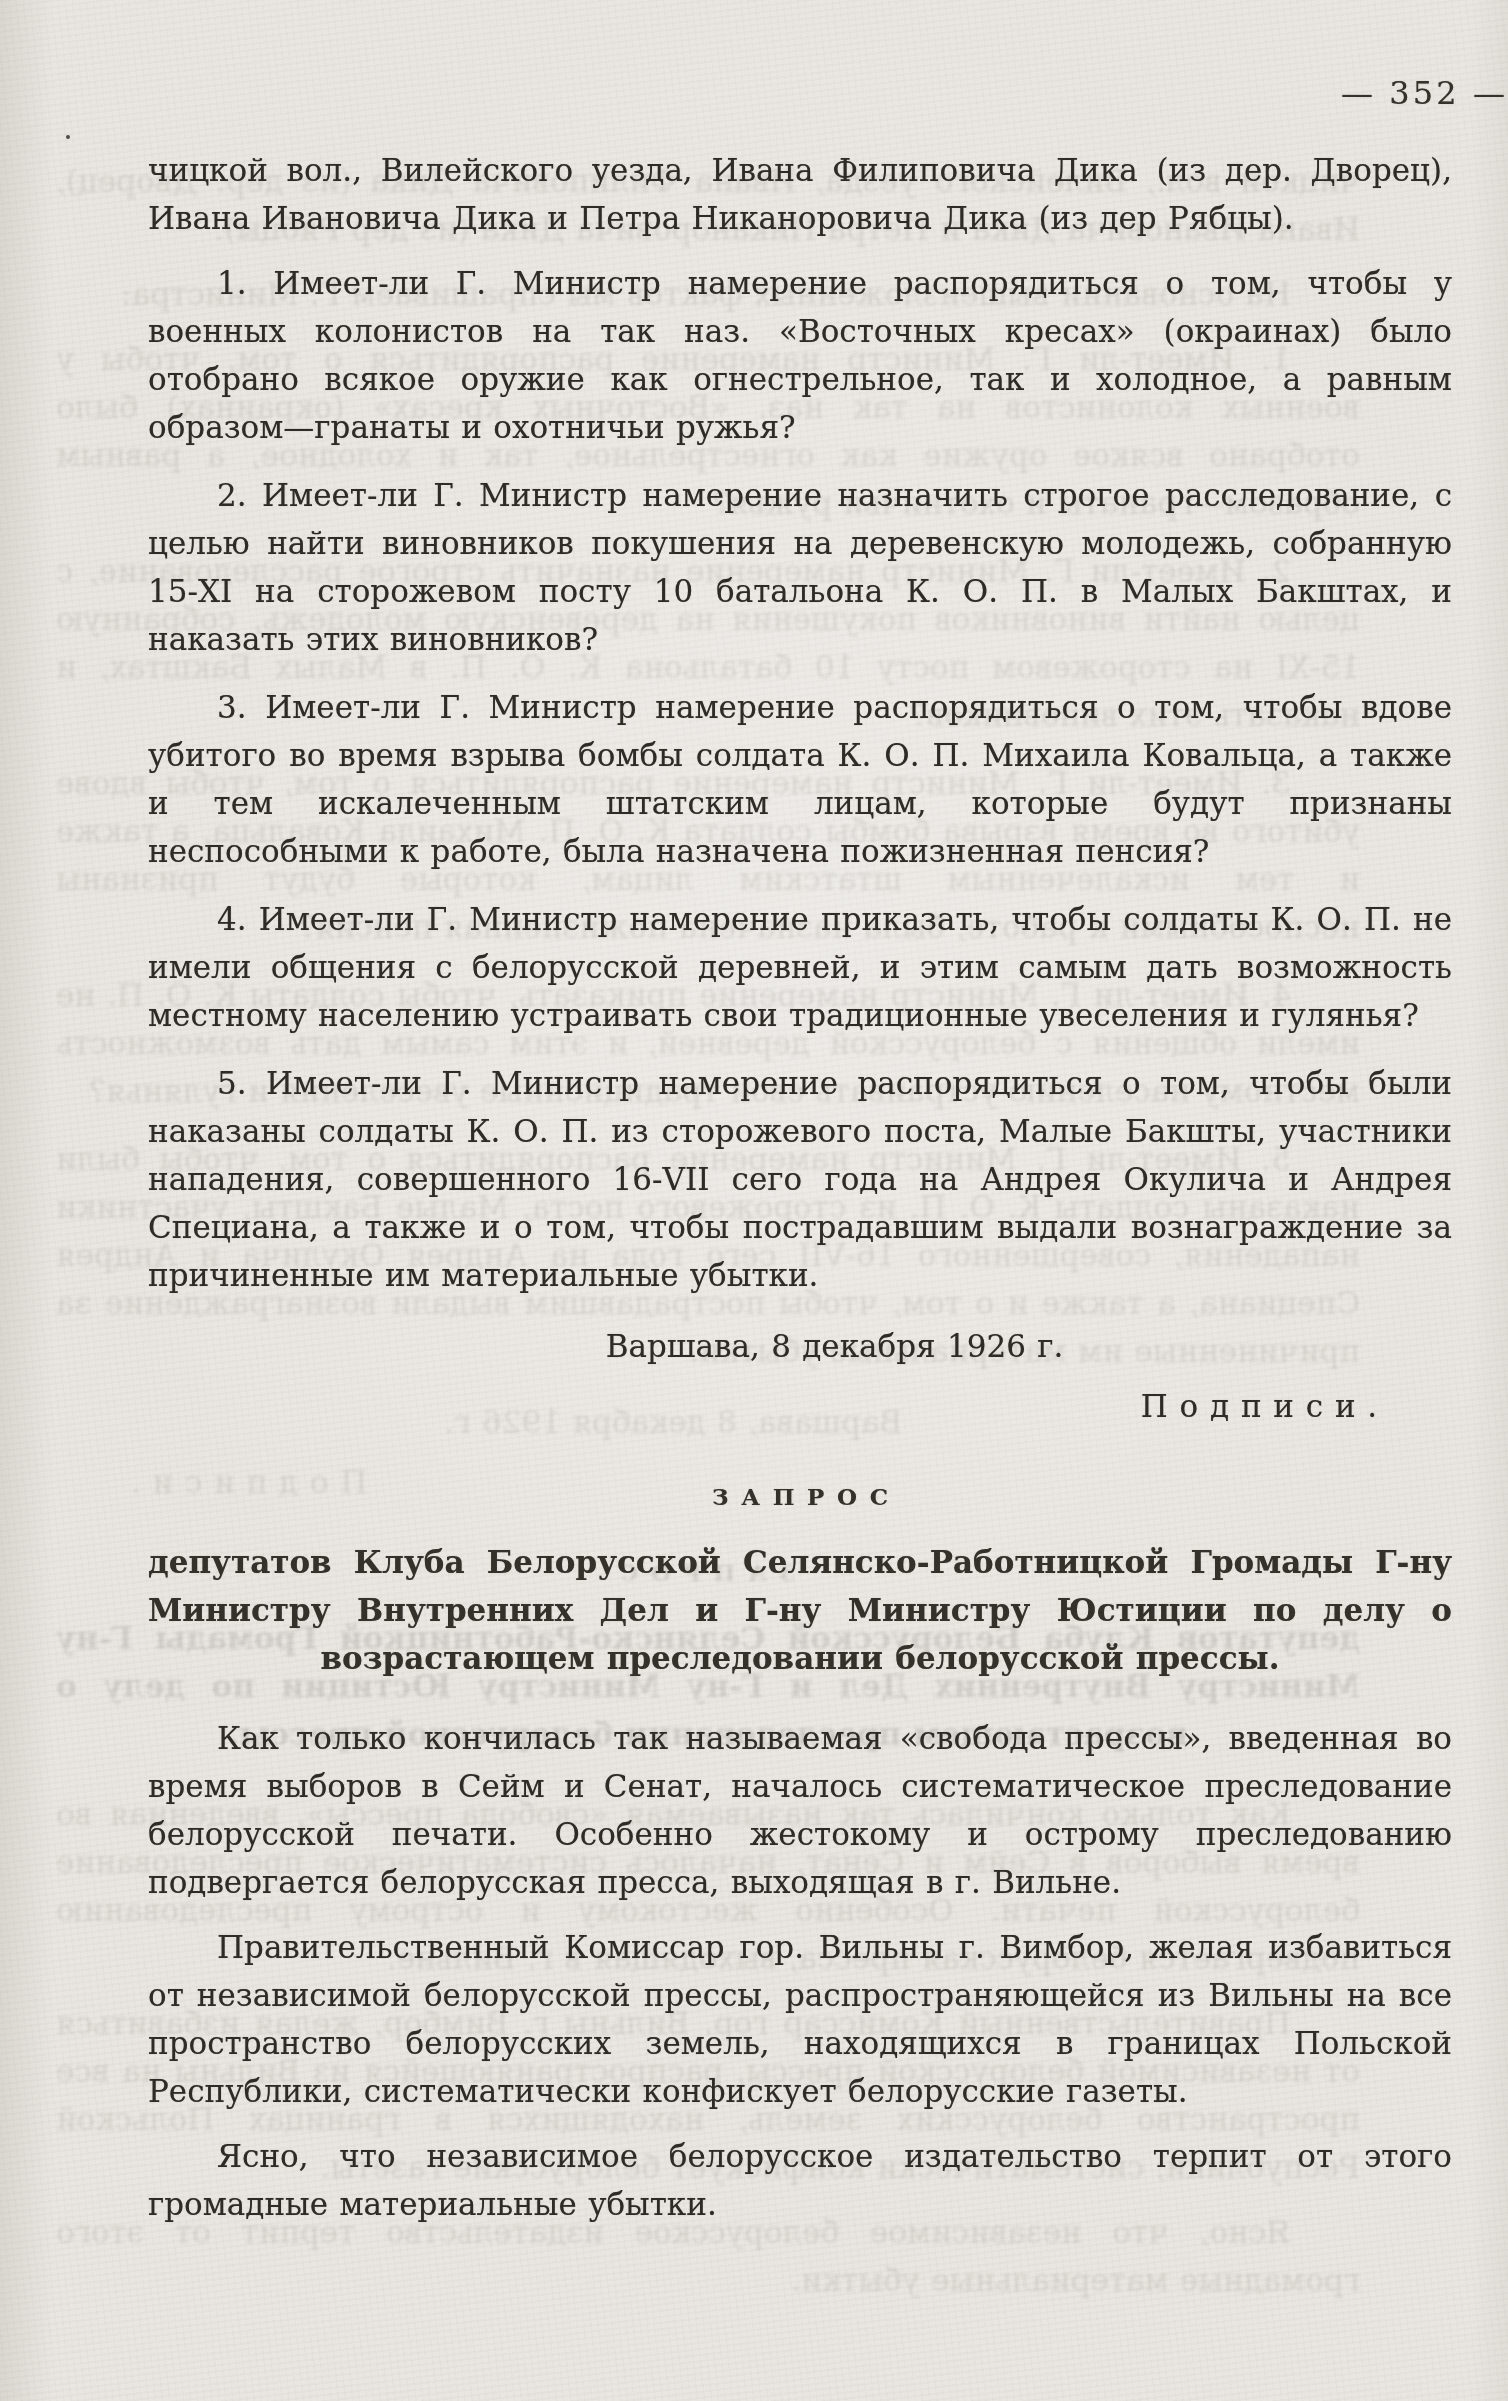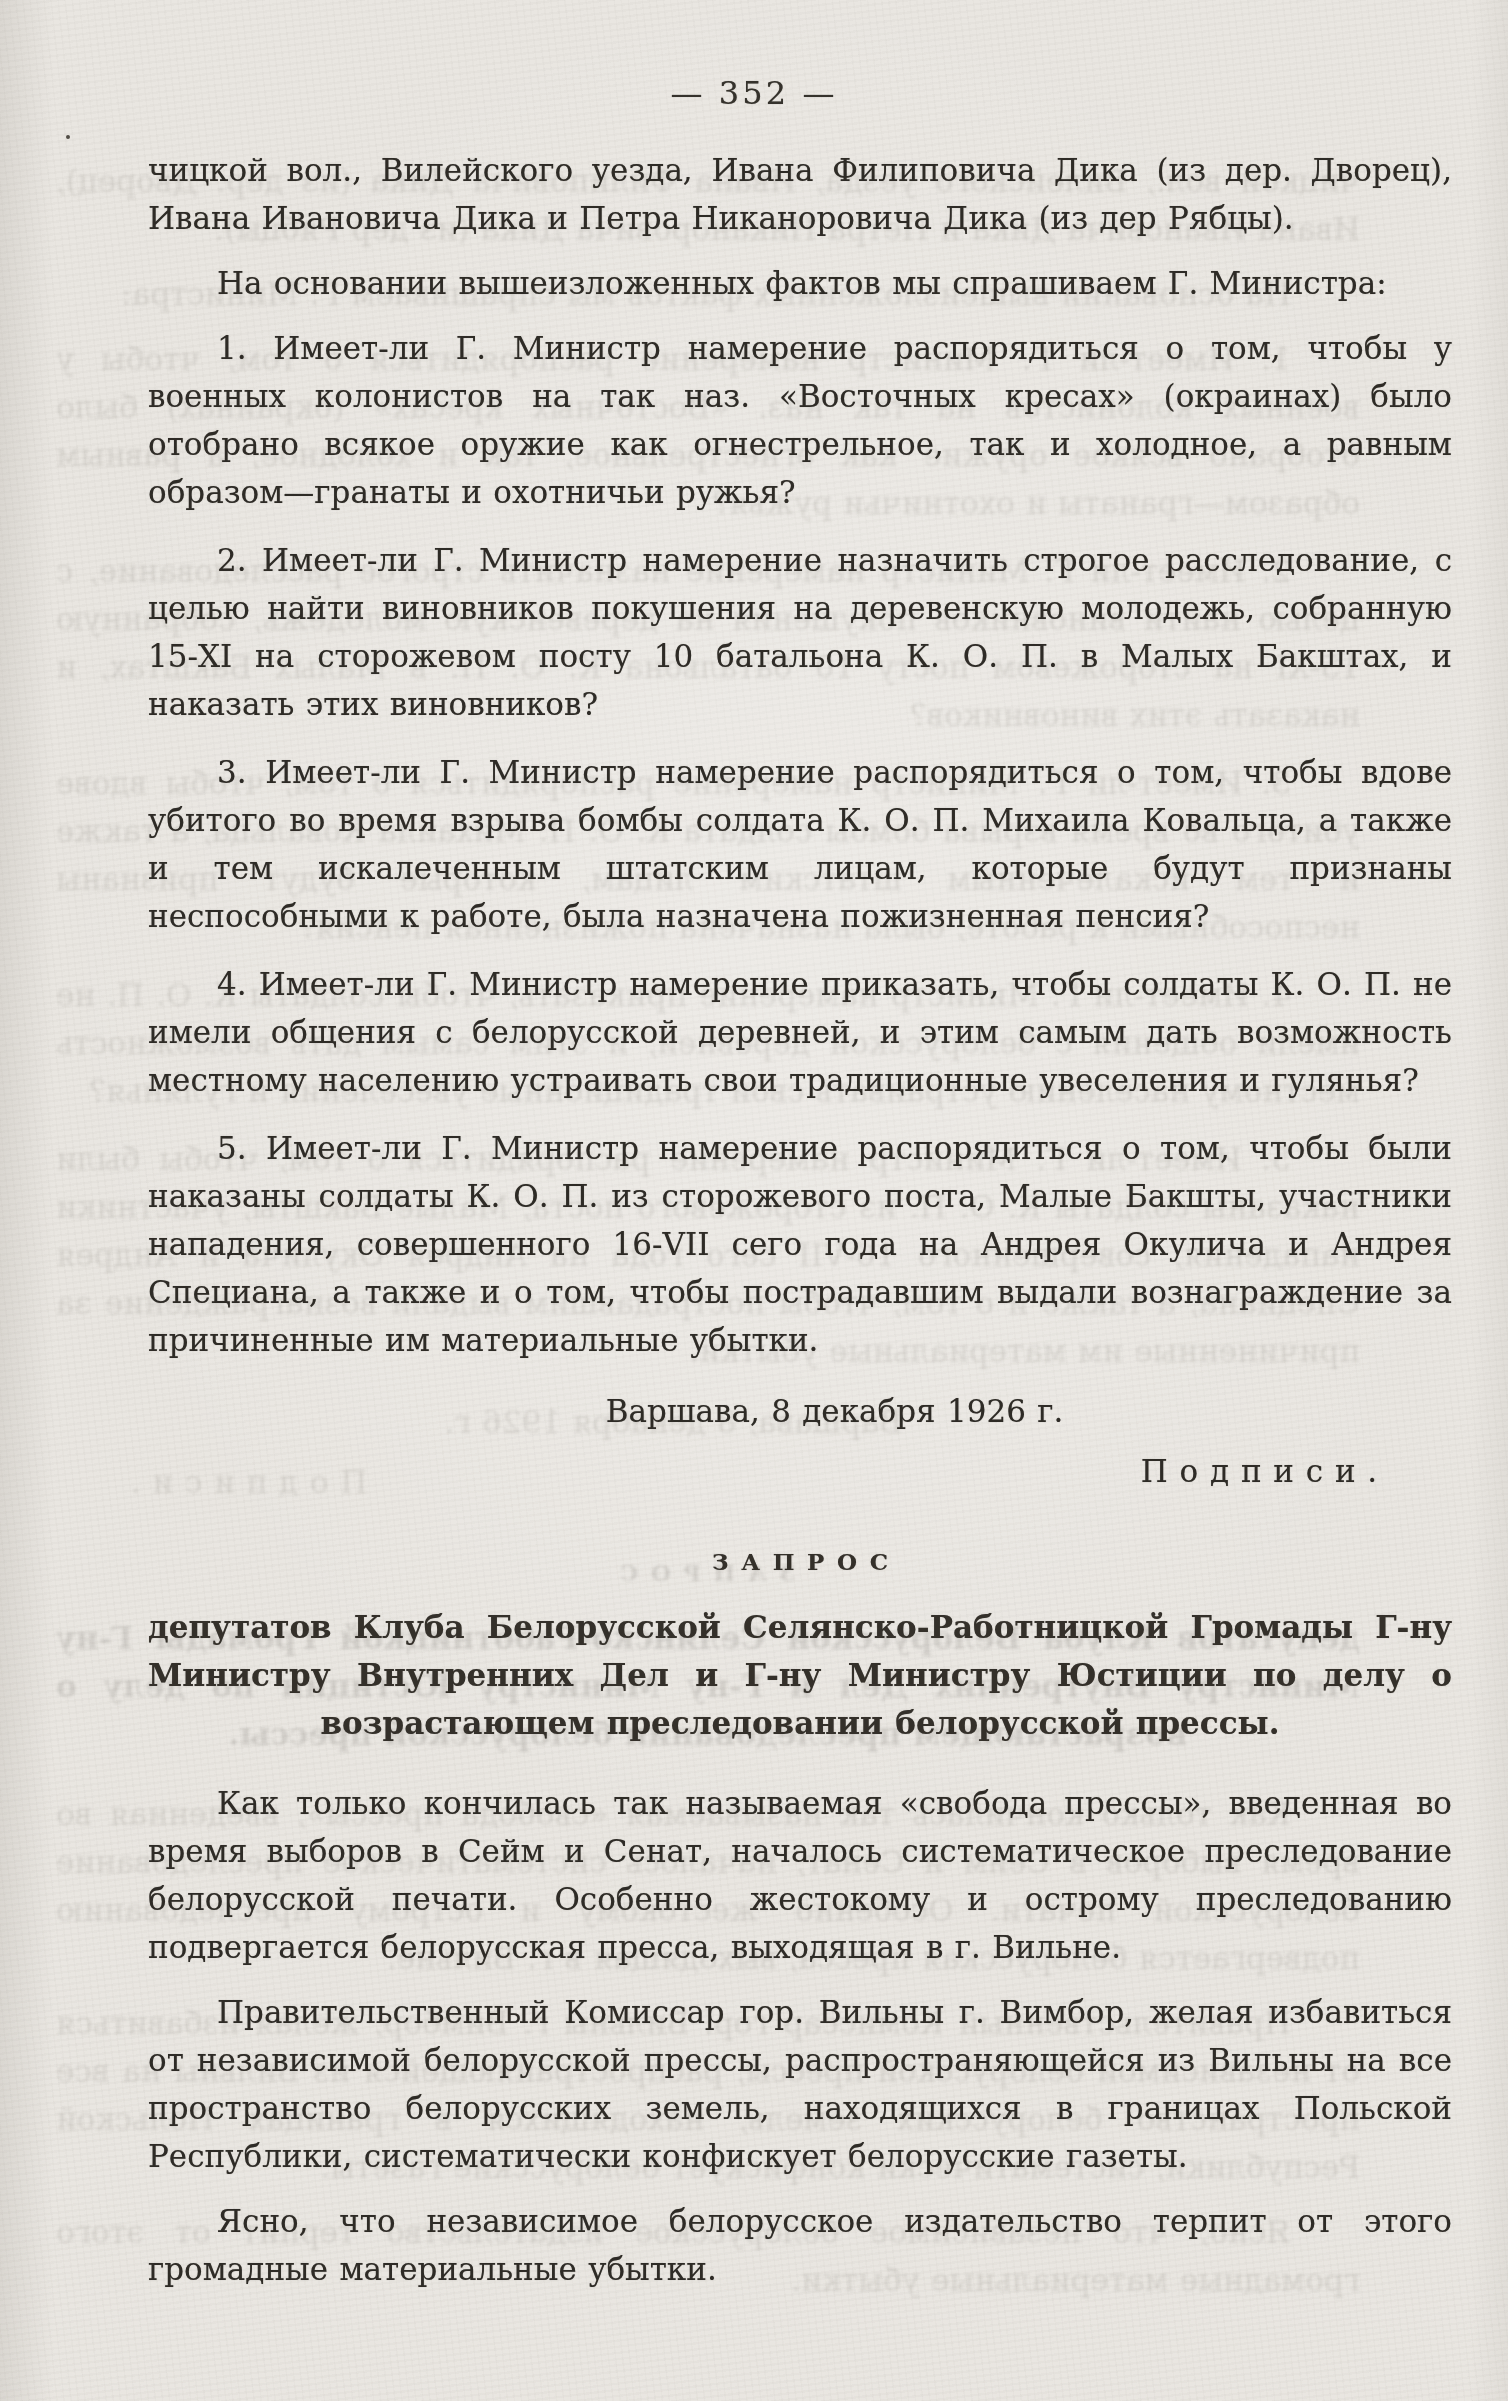--- a/index.html
+++ b/index.html
@@ -21,21 +21,21 @@
     background:
       radial-gradient(ellipse 1074px 1381px at 52% 38%, rgba(255,255,255,0.22), rgba(255,255,255,0) 70%),
       linear-gradient(90deg, rgba(110,104,94,0.12), rgba(110,104,94,0) 54px),
       linear-gradient(270deg, rgba(110,104,94,0.07), rgba(110,104,94,0) 38px),
       repeating-linear-gradient(173deg, rgba(110,105,95,0.035) 0 2.3px, rgba(0,0,0,0) 2.3px 6.1px),
       repeating-linear-gradient(84deg, rgba(130,124,112,0.03) 0 1.5px, rgba(0,0,0,0) 1.5px 7px),
       var(--paper);
   }
   .page-number{
     position:absolute;top:74px;left:0;width:100%;
-    text-align:center;
+    text-align:right;
     font-size:32px;letter-spacing:3.1px;
     color:#35322c;
     text-shadow:0 0 0.8px rgba(46,43,38,0.45);
   }
   .column{
     position:absolute;left:148px;top:146px;width:1304px;
     font-size:31px;line-height:48px;
     text-align:justify;
     color:var(--ink);
     text-shadow:0 0 0.8px rgba(46,43,38,0.40);
@@ -117,21 +117,20 @@
     <p class="ind">Как только кончилась так называемая «свобода прессы», введенная во время выборов в Сейм и Сенат, началось систематическое преследование белорусской печати. Особенно жестокому и острому преследованию подвергается белорусская пресса, выходящая в г. Вильне.</p>
     <p class="ind">Правительственный Комиссар гор. Вильны г. Вимбор, желая избавиться от независимой белорусской прессы, распространяющейся из Вильны на все пространство белорусских земель, находящихся в границах Польской Республики, систематически конфискует белорусские газеты.</p>
     <p class="ind last">Ясно, что независимое белорусское издательство терпит от этого громадные материальные убытки.</p>
   </div>
     </div>
 
   <div class="page-number">— 352 —</div>
 
   <div class="column" id="column">
     <p class="cont">чицкой вол., Вилейского уезда, Ивана Филиповича Дика (из дер. Дворец), Ивана Ивановича Дика и Петра Никаноровича Дика (из дер Рябцы).</p>
-    <p class="ind">На основании вышеизложенных фактов мы спрашиваем Г. Министра:</p>
     <p class="ind q">1. Имеет-ли Г. Министр намерение распорядиться о том, чтобы у военных колонистов на так наз. «Восточных кресах» (окраинах) было отобрано всякое оружие как огнестрельное, так и холодное, а равным образом—гранаты и охотничьи ружья?</p>
     <p class="ind q">2. Имеет-ли Г. Министр намерение назначить строгое расследование, с целью найти виновников покушения на деревенскую молодежь, собранную 15-XI на сторожевом посту 10 батальона К. О. П. в Малых Бакштах, и наказать этих виновников?</p>
     <p class="ind q">3. Имеет-ли Г. Министр намерение распорядиться о том, чтобы вдове убитого во время взрыва бомбы солдата К. О. П. Михаила Ковальца, а также и тем искалеченным штатским лицам, которые будут признаны неспособными к работе, была назначена пожизненная пенсия?</p>
     <p class="ind q">4. Имеет-ли Г. Министр намерение приказать, чтобы солдаты К. О. П. не имели общения с белорусской деревней, и этим самым дать возможность местному населению устраивать свои традиционные увеселения и гулянья?</p>
     <p class="ind q">5. Имеет-ли Г. Министр намерение распорядиться о том, чтобы были наказаны солдаты К. О. П. из сторожевого поста, Малые Бакшты, участники нападения, совершенного 16-VII сего года на Андрея Окулича и Андрея Специана, а также и о том, чтобы пострадавшим выдали вознаграждение за причиненные им материальные убытки.</p>
     <p class="dateline">Варшава, 8 декабря 1926 г.</p>
     <p class="signatures">Подписи.</p>
     <p class="zapros-heading">ЗАПРОС</p>
     <p class="addressees">депутатов Клуба Белорусской Селянско-Работницкой Громады Г-ну Министру Внутренних Дел и Г-ну Министру Юстиции по делу о возрастающем преследовании белорусской прессы.</p>
     <p class="ind">Как только кончилась так называемая «свобода прессы», введенная во время выборов в Сейм и Сенат, началось систематическое преследование белорусской печати. Особенно жестокому и острому преследованию подвергается белорусская пресса, выходящая в г. Вильне.</p>

